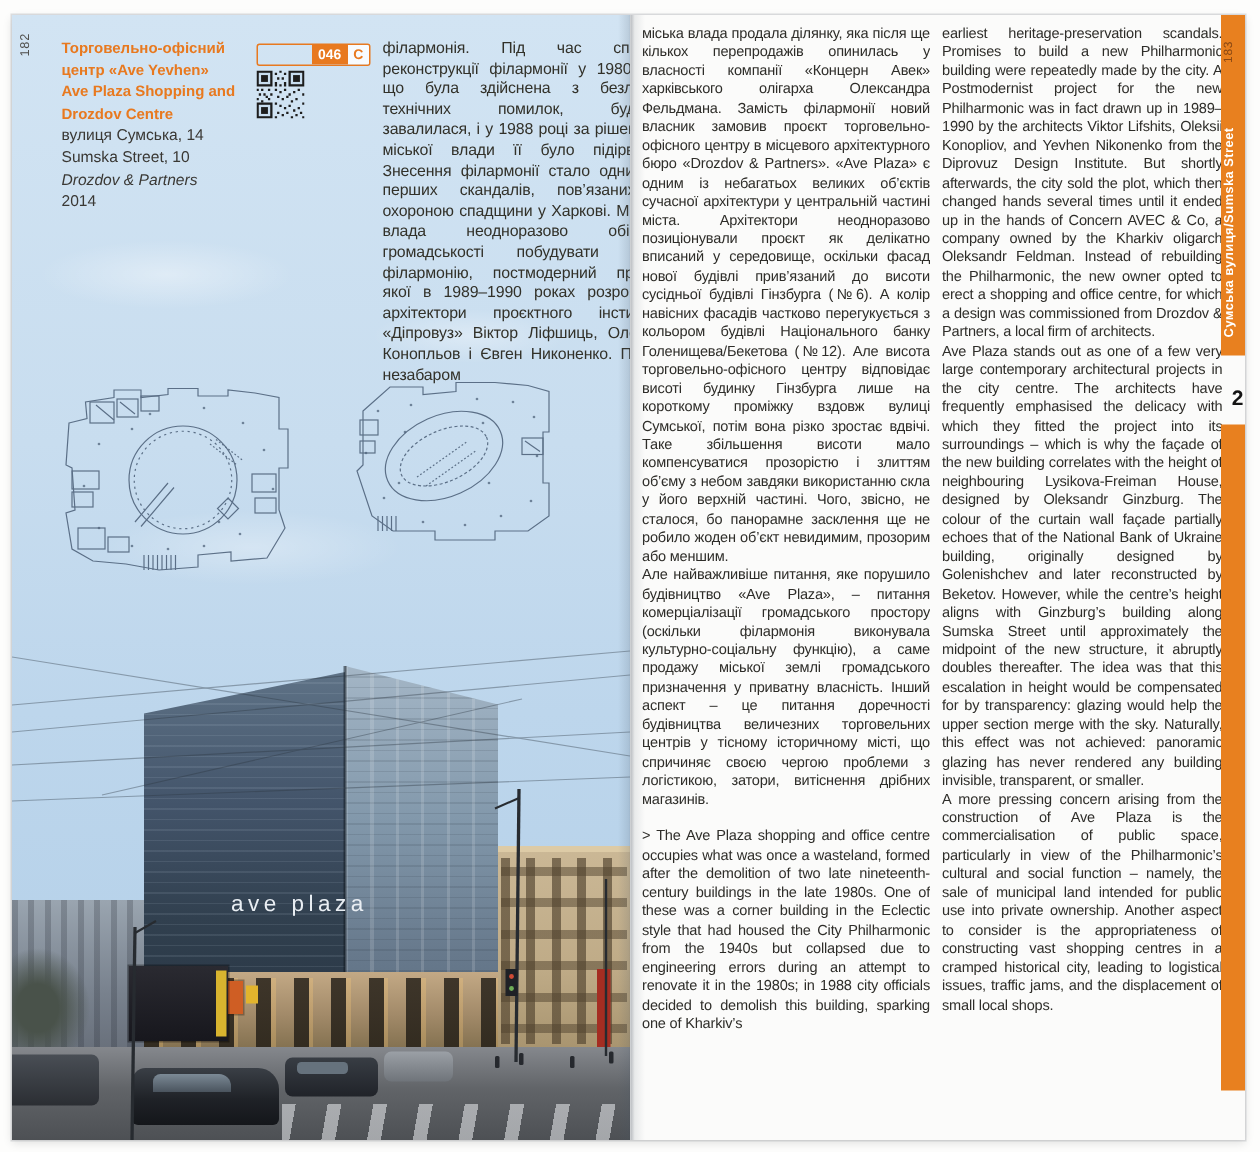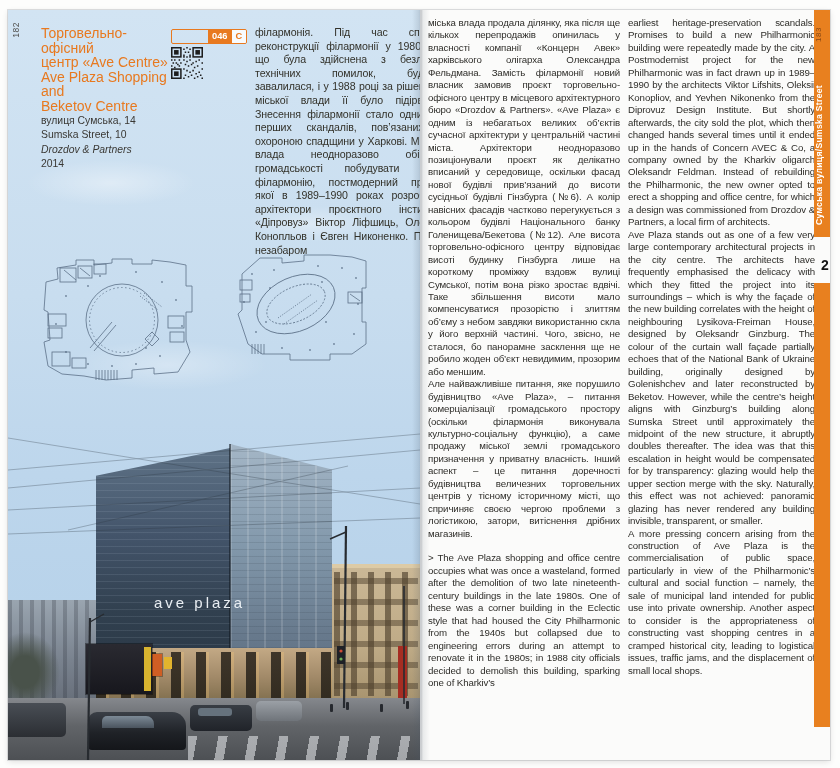--- a/index.html
+++ b/index.html
@@ -7,21 +7,21 @@
   .stage{position:relative;width:840px;height:768px;background:#fdfdfc;overflow:hidden;}
   .spread{position:absolute;left:8px;top:10px;width:822px;height:750px;box-shadow:0 0 0 1px rgba(140,145,150,.28),0 2px 6px rgba(0,0,0,.12);}
   .page{position:absolute;top:0;height:750px;overflow:hidden;}
   .page-left{left:0;width:412px;background:linear-gradient(180deg,#d2e4f3 0%,#c8ddef 38%,#bdd6ec 62%,#b2cfe8 100%);}
   .page-right{left:412px;width:410px;background:#fbfbfa;}
   .spine{position:absolute;left:404px;top:0;width:18px;height:750px;background:linear-gradient(90deg,rgba(0,0,0,0) 0%,rgba(70,85,100,.16) 40%,rgba(50,60,75,.28) 50%,rgba(70,85,100,.10) 62%,rgba(0,0,0,0) 100%);pointer-events:none;z-index:40;}
 
   
   .pageno-left{position:absolute;left:3px;top:12px;writing-mode:vertical-rl;transform:rotate(180deg);font-size:8.5px;color:#4e4d4a;letter-spacing:.5px;}
   .hdr{position:absolute;left:33px;top:16px;width:132px;}
-  .hdr .t{font-weight:normal;color:#e8791f;font-size:14px;line-height:14.6px;}
+  .hdr .t{font-weight:bold;color:#e8791f;font-size:10px;line-height:14.6px;}
   .hdr .m{color:#3a3834;font-size:10.4px;line-height:14.6px;}
   .hdr .it{font-style:italic;}
   .badge{position:absolute;left:163px;top:19px;display:flex;border:1px solid #e8791f;border-radius:2px;overflow:hidden;height:13px;line-height:13px;padding-left:36px;}
   .badge .bn{background:#e8791f;color:#fff;font-weight:bold;font-size:9.3px;padding:0 4px;}
   .badge .bl{background:rgba(255,255,255,.85);color:#e8791f;font-weight:bold;font-size:9.3px;padding:0 4px;}
   .qr{position:absolute;left:163px;top:37px;}
 
   
   .ltext{position:absolute;text-align:justify;color:#323129;font-size:10.6px;line-height:13.6px;letter-spacing:-.1px;overflow:hidden;}
   .col-l1{left:33px;top:136px;width:167px;height:112px;}
@@ -88,23 +88,23 @@
 
     <div class="page page-left">
       <div class="pageno-left">182</div>
 
       <div class="cloud" style="left:18px;top:150px;width:170px;height:46px;opacity:.5"></div>
       <div class="cloud" style="left:240px;top:196px;width:130px;height:36px;opacity:.45"></div>
       <div class="cloud" style="left:60px;top:330px;width:200px;height:50px;opacity:.4"></div>
 
       <div class="hdr">
         <div class="t">Торговельно-офісний</div>
-        <div class="t">центр «Ave Centre»</div>
+        <div class="t">центр «Ave Yevhen»</div>
         <div class="t">Ave Plaza Shopping and</div>
-        <div class="t">Beketov Centre</div>
+        <div class="t">Drozdov Centre</div>
         <div class="m">вулиця Сумська, 14</div>
         <div class="m">Sumska Street, 10</div>
         <div class="m it">Drozdov &amp; Partners</div>
         <div class="m">2014</div>
       </div>
 
       <div class="badge">
         <span class="bn">046</span>
         <span class="bl">C</span>
       </div>

